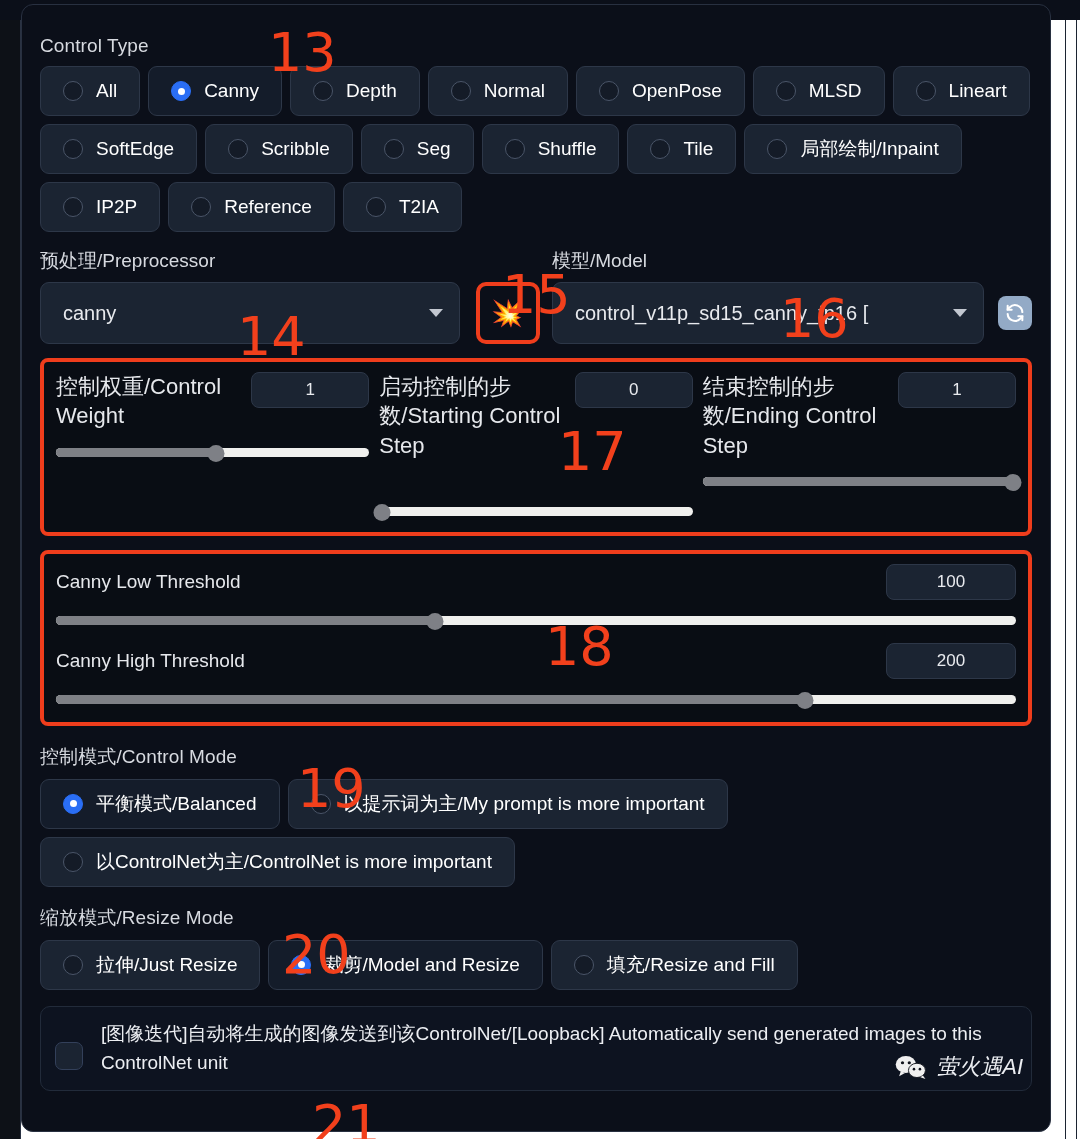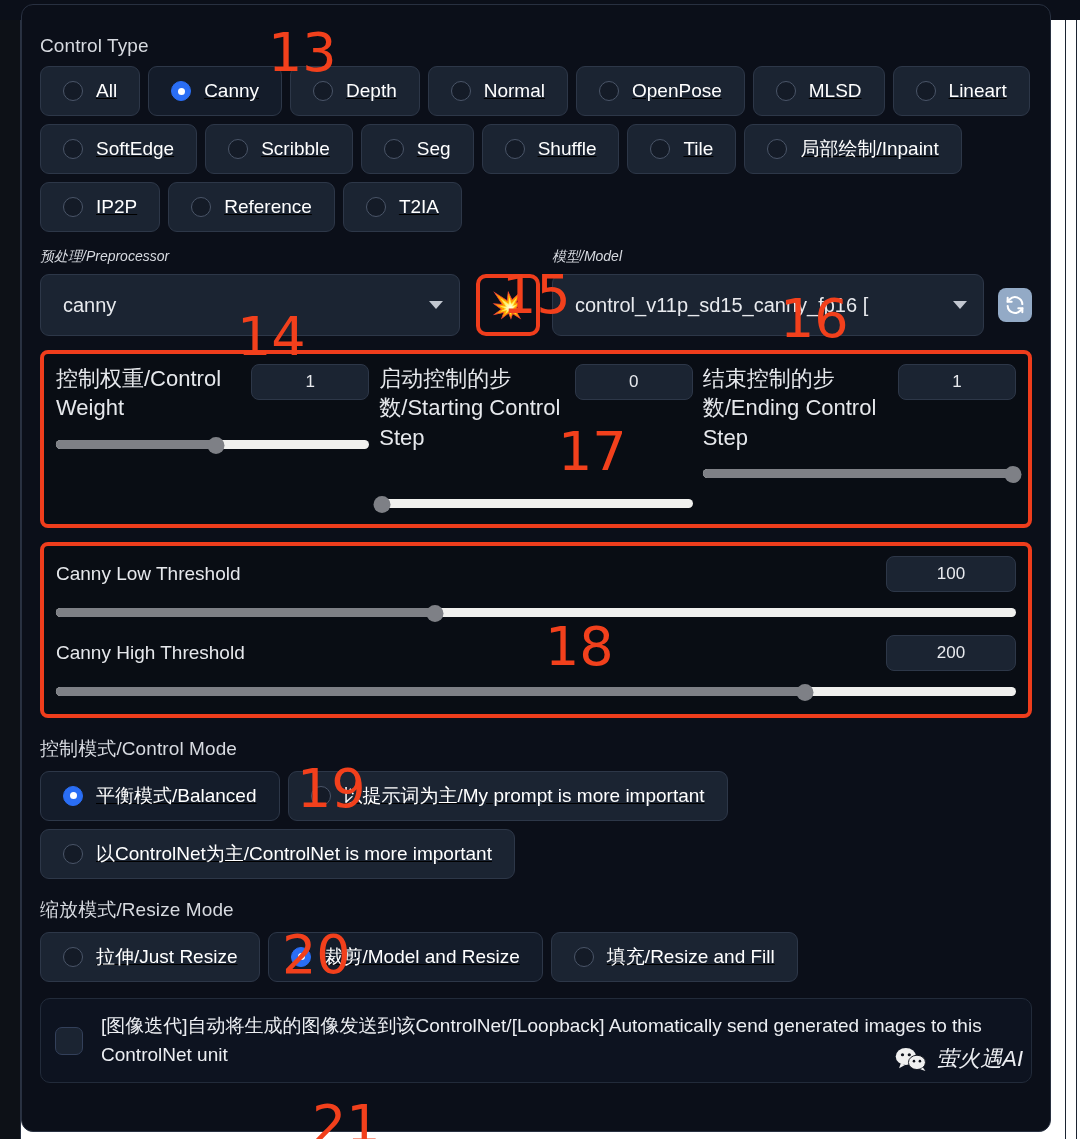--- a/index.html
+++ b/index.html
@@ -45,21 +45,21 @@
   }
 
   .section-label {
     color: #d7dae0;
     font-size: 19px;
     margin-bottom: 9px;
     letter-spacing: .1px;
   }
 
   
-  .pill-row { display: flex; flex-wrap: wrap; gap: 8px; margin-bottom: 8px; text-decoration: underline; }
+  .pill-row { display: flex; flex-wrap: wrap; gap: 8px; margin-bottom: 8px; }
   .pill {
     display: flex; align-items: center; gap: 13px;
     background: #1b2432;
     border: 1px solid #2d3748;
     border-radius: 9px;
     padding: 0 22px;
     height: 50px;
     color: #ffffff;
     font-size: 19px;
     white-space: nowrap;
@@ -74,21 +74,21 @@
     background: #2a6ef5; border: 1px solid #2a6ef5;
     display: flex; align-items: center; justify-content: center;
   }
   .radio.on::after {
     content:""; width: 7px; height: 7px; border-radius: 50%; background:#fff;
   }
 
   
   .pm-row { display: flex; align-items: flex-end; gap: 0; margin-top: 16px; }
   .pm-left { width: 420px; }
-  .field-label { color: #d7dae0; font-size: 14px; margin-bottom: 8px; font-style: italic; }
+  .field-label { color: #d7dae0; font-size: 19px; margin-bottom: 8px; }
   .dropdown {
     height: 62px; background: #1b2432; border: 1px solid #2d3748;
     border-radius: 9px; display: flex; align-items: center;
     padding: 0 16px 0 22px; color: #e8eaee; font-size: 20px;
     position: relative;
   }
   .dropdown .val { flex: 1; overflow: hidden; white-space: nowrap; }
   .caret {
     width: 0; height: 0;
     border-left: 7px solid transparent; border-right: 7px solid transparent;
@@ -151,21 +151,21 @@
   .thr-num { width: 130px; height: 36px; }
   .thr-slider { margin-top: 13px; margin-bottom: 16px; }
   .thr-slider.last { margin-bottom: 2px; }
 
   .mode-block { margin-top: 18px; }
   .foot {
     margin-top: 16px;
     border: 1px solid #222b3a; border-radius: 10px;
     background: #0d1320;
     padding: 12px 14px;
-    display: flex; align-items: flex-start; gap: 18px;
+    display: flex; align-items: center; gap: 18px;
     position: relative;
     min-height: 80px;
   }
   .checkbox {
     width: 28px; height: 28px; border-radius: 7px;
     background: #1b2432; border: 1px solid #33405a; flex: 0 0 auto;
     margin-top: 16px;
   }
   .foot-text { color: #eceef2; font-size: 19px; line-height: 1.55; max-width: 960px; }
   .watermark {

